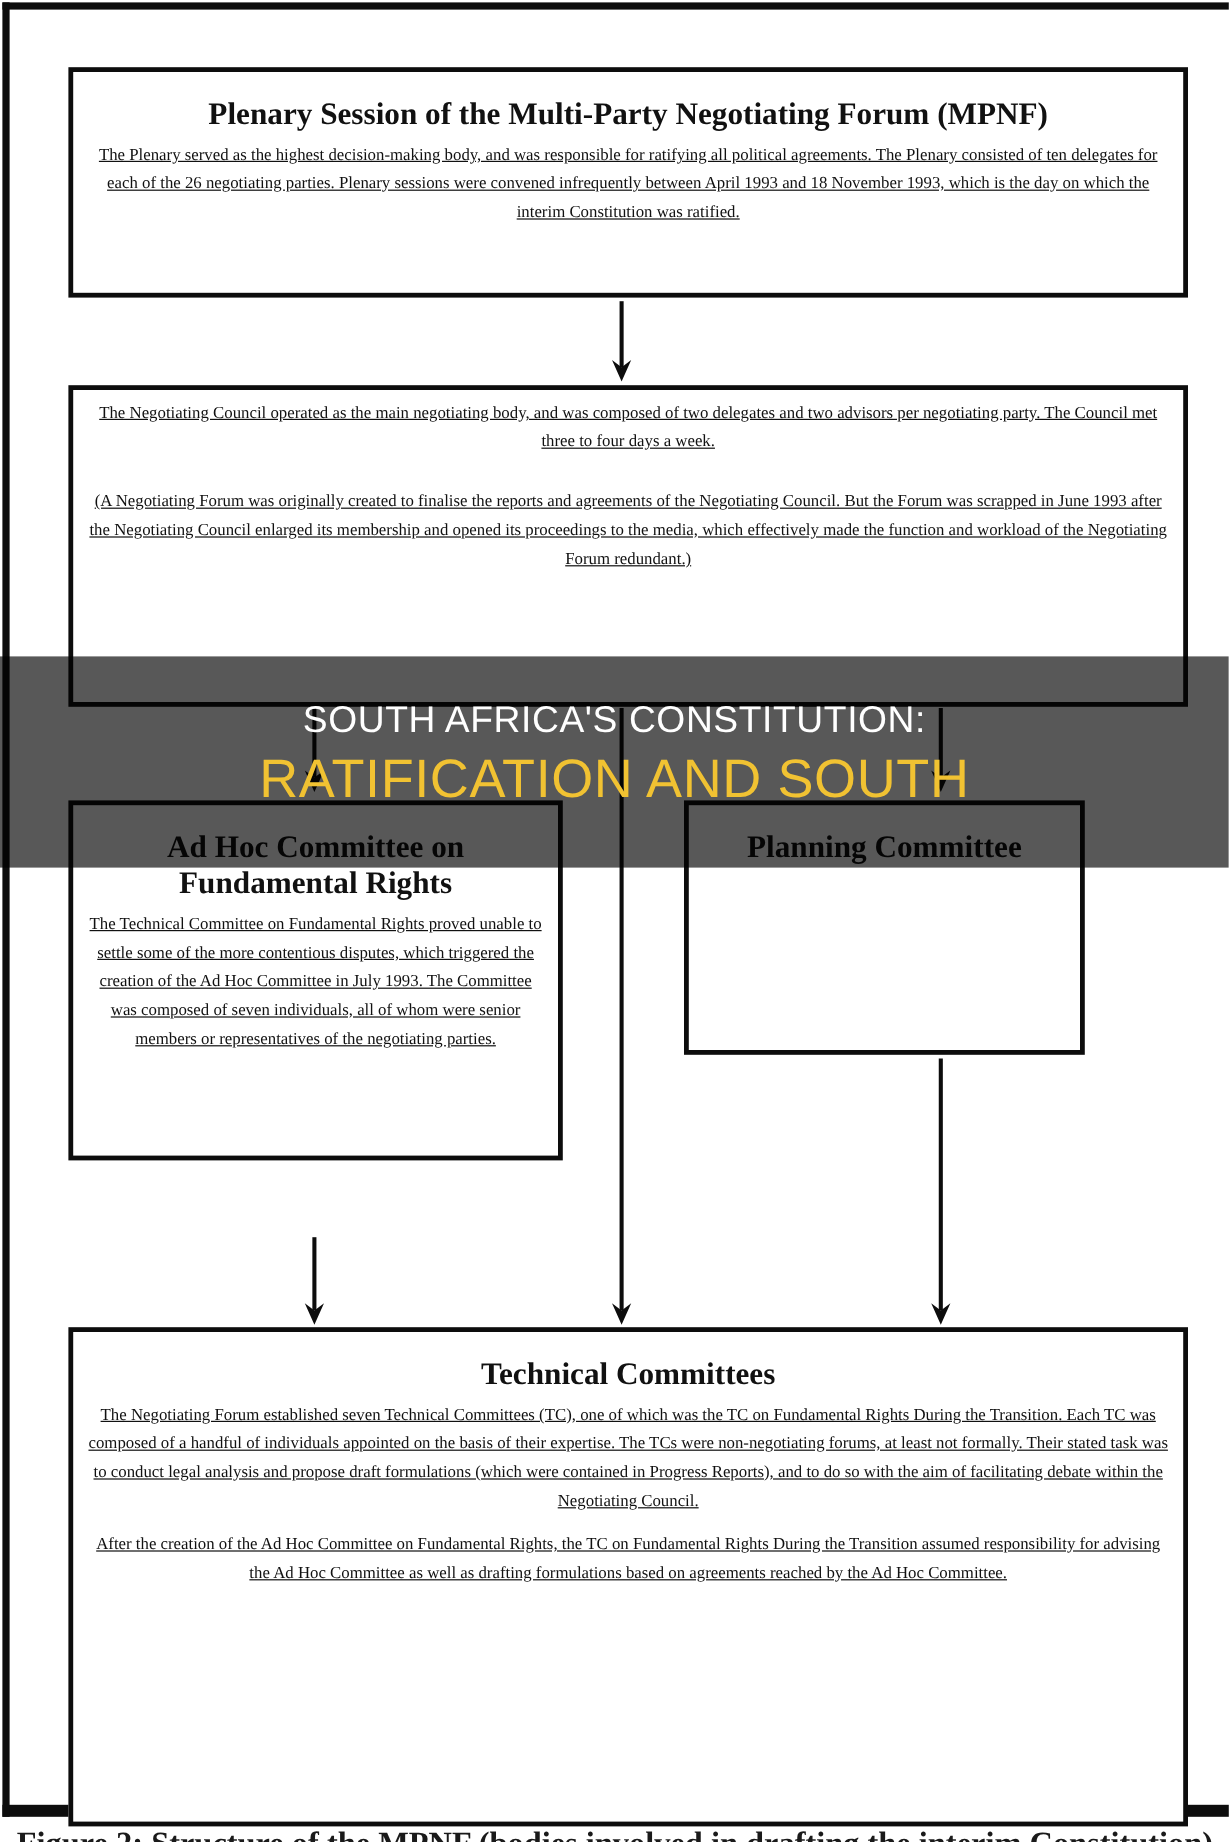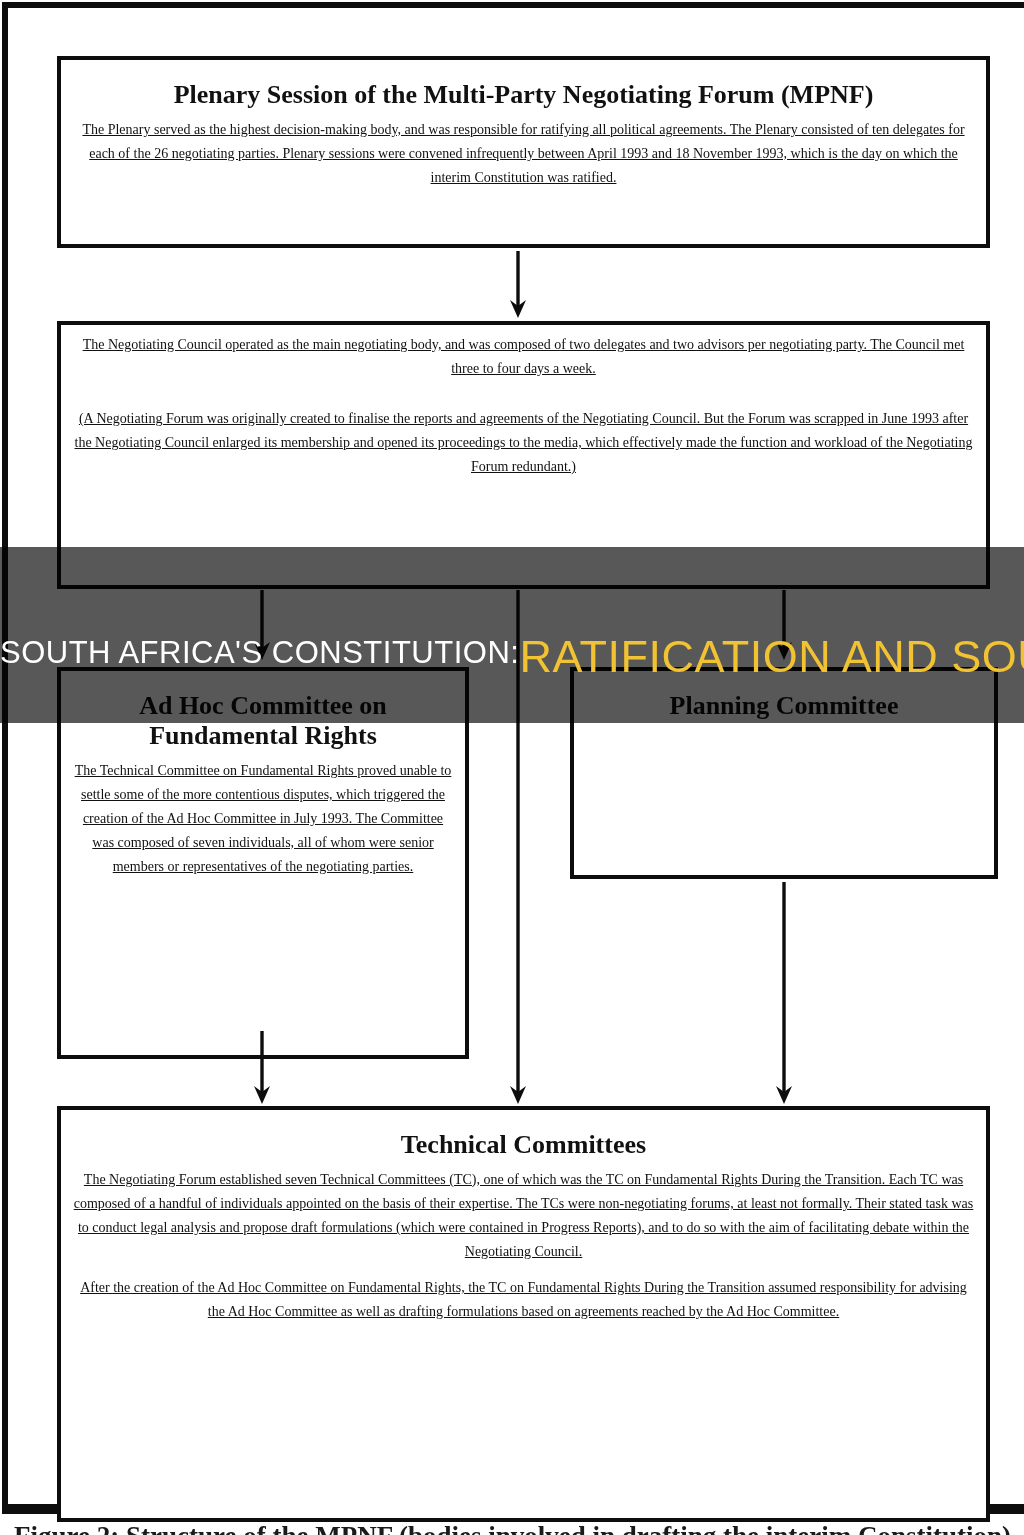--- a/index.html
+++ b/index.html
@@ -41,39 +41,39 @@
   }
   .box-body {
     font-size: 14px;
     line-height: 24px;
     margin: 8px 12px 0 12px;
     text-decoration: underline;
   }
   .box-body.second-para { margin-top: 26px; }
   #box-plenary    { left: 57px;  top: 56px;   width: 933px; height: 192px; }
   #box-council    { left: 57px;  top: 321px;  width: 933px; height: 268px; }
-  #box-adhoc      { left: 57px;  top: 667px;  width: 412px; height: 392px; }
-  #box-planning   { left: 570px; top: 667px;  width: 428px; height: 212px; }
+  #box-adhoc      { left: 57px;  top: 667px;  width: 412px; height: 300px; }
+  #box-planning   { left: 570px; top: 667px;  width: 334px; height: 212px; }
   #box-technical  { left: 57px;  top: 1106px; width: 933px; height: 416px; }
   #box-technical .second-para { margin-top: 12px; }
 
   #flow-arrows {
     position: absolute;
     left: 0; top: 0;
     width: 1024px; height: 1535px;
     pointer-events: none;
   }
 
   #banner-overlay {
     position: absolute;
     left: 0; top: 547px;
     width: 1024px; height: 176px;
     background: rgba(0, 0, 0, 0.655);
     display: flex;
-    flex-direction: row;
+    flex-direction: column;
     align-items: center;
     justify-content: flex-start;
     padding-top: 36px;
     box-sizing: border-box;
     z-index: 5;
     font-family: "Liberation Sans", sans-serif;
     text-align: center;
   }
   #banner-line1 {
     color: #ffffff;

